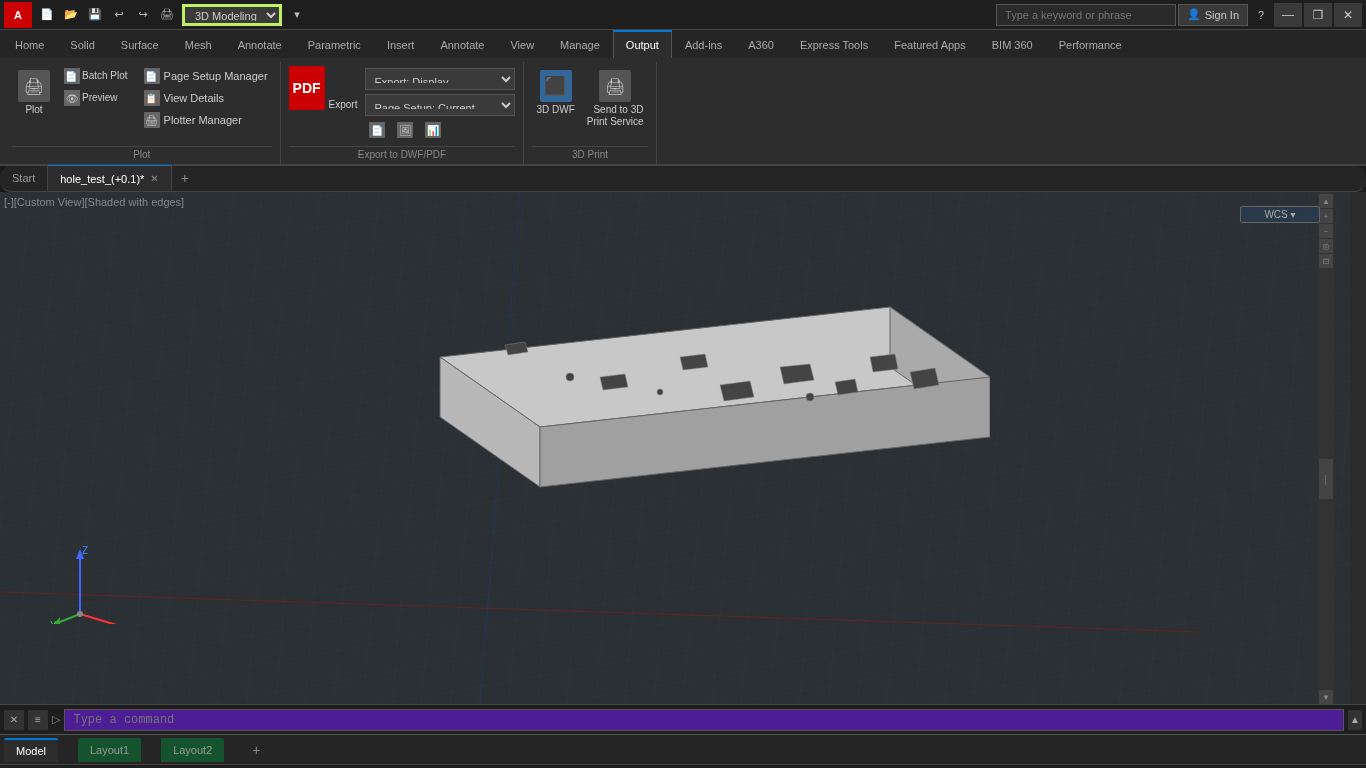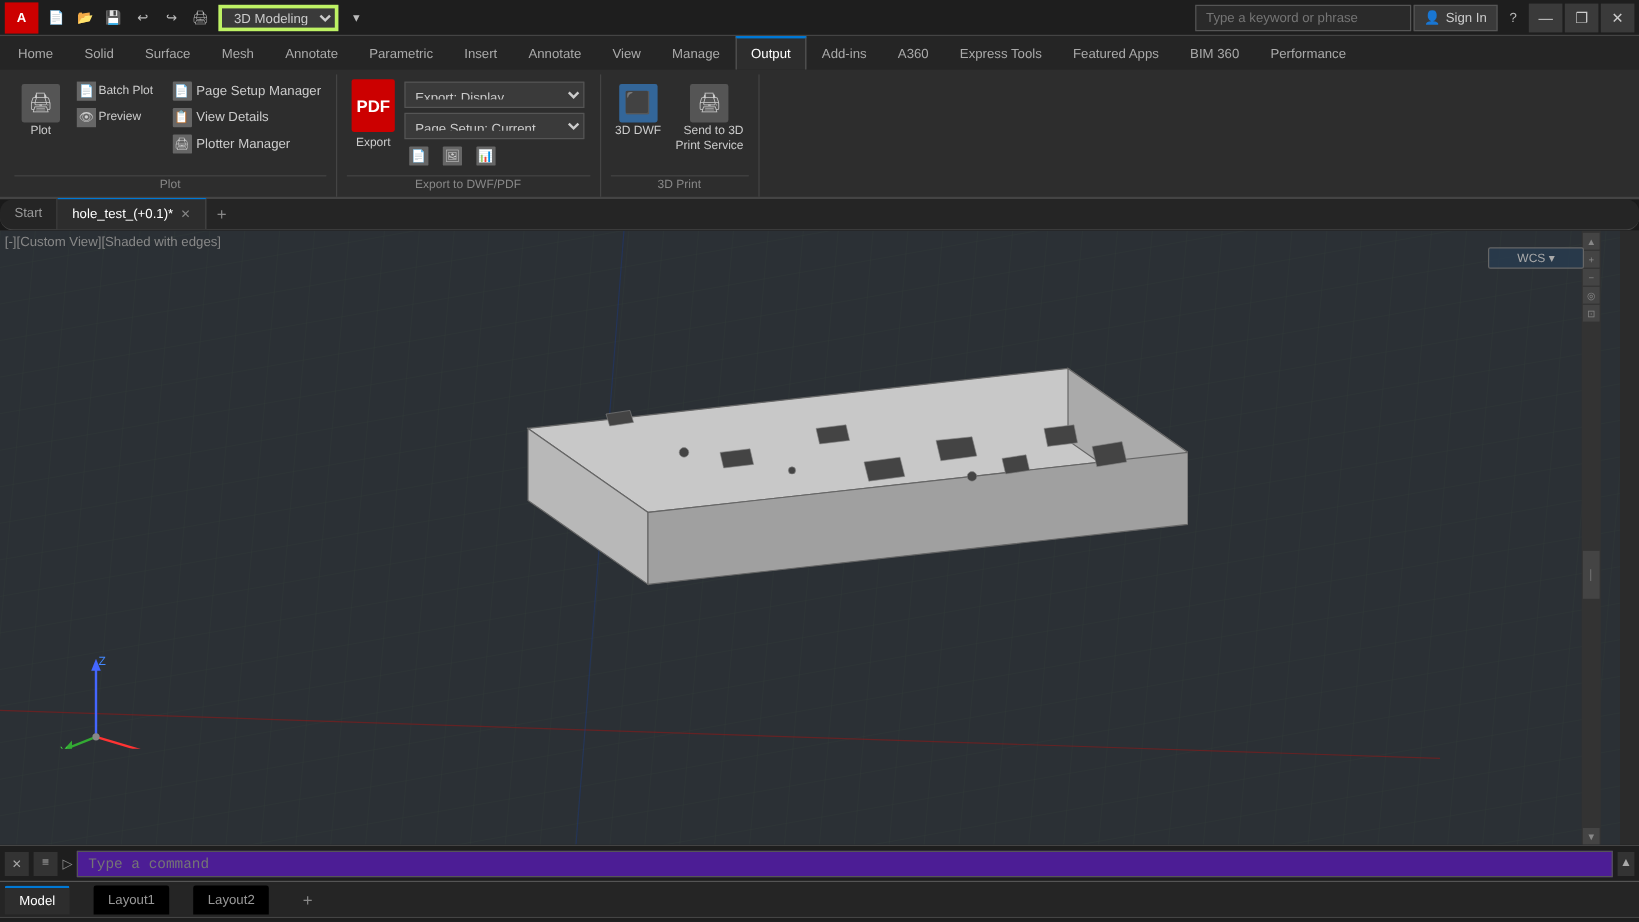--- a/index.html
+++ b/index.html
@@ -57,21 +57,21 @@
     .doc-tab-close { font-size: 10px; color: #888; cursor: pointer; }
     .doc-tab-add { width: 26px; height: 26px; display: flex; align-items: center; justify-content: center; color: #888; cursor: pointer; font-size: 14px; }
 
     
     #cmd-area { height: 30px; background: #1e1e1e; border-top: 1px solid #444; display: flex; align-items: center; padding: 0 4px; gap: 4px; }
     .cmd-btn { width: 20px; height: 20px; background: #333; border: none; color: #aaa; cursor: pointer; font-size: 10px; display: flex; align-items: center; justify-content: center; }
     #cmd-input { flex: 1; background: #4c1d95; border: 1px solid #555; color: #ccc; font-size: 12px; padding: 2px 8px; height: 22px; font-family: 'Courier New', monospace; }
 
     
     #layout-tabs { height: 30px; background: #252525; display: flex; align-items: center; padding: 0 4px; gap: 20px; border-top: 1px solid #555; }
-    .layout-tab { padding: 4px 12px; font-size: 11px; color: #999; cursor: pointer; height: 24px; display: flex; align-items: center; background: #000000; border-radius: 2px 2px 0 0; }
+    .layout-tab { padding: 4px 12px; font-size: 11px; color: #999; cursor: pointer; height: 24px; display: flex; align-items: center; background: #14532d; border-radius: 2px 2px 0 0; }
     .layout-tab.active { background: #2d2d2d; color: #fff; border-top: 2px solid #0078d4; }
     .layout-tab-add { width: 24px; height: 24px; display: flex; align-items: center; justify-content: center; color: #888; cursor: pointer; font-size: 14px; }
 
     
     #statusbar { height: 24px; background: #1e1e1e; display: flex; align-items: center; justify-content: space-between; padding: 0 4px; border-top: 1px solid #444; }
     .status-left { display: flex; align-items: center; gap: 2px; font-size: 10px; color: #888; }
     .status-right { display: flex; align-items: center; gap: 2px; }
     .status-btn { width: 22px; height: 20px; background: transparent; border: none; color: #888; cursor: pointer; font-size: 10px; display: flex; align-items: center; justify-content: center; }
 
     
@@ -173,21 +173,21 @@
             <div class="icon-sm">🖨</div>
             <span>Plotter Manager</span>
           </div>
         </div>
       </div>
       <div class="ribbon-group-label">Plot</div>
     </div>
 
     <div class="ribbon-group" style="min-width:220px;">
       <div class="ribbon-group-items" style="align-items:flex-start;gap:8px;">
-        <div style="display:flex;flex-direction:column;align-items:center;gap:4px;">
+        <div style="display:flex;flex-direction:row;align-items:flex-end;gap:4px;">
           <div class="pdf-icon">
             <div style="font-size:14px;font-weight:bold;">PDF</div>
           </div>
           <div style="font-size:10px;color:#ccc;">Export</div>
         </div>
         <div style="display:flex;flex-direction:column;gap:4px;padding-top:2px;">
           <select class="export-select">
             <option>Export: Display</option>
           </select>
           <select class="export-select">

